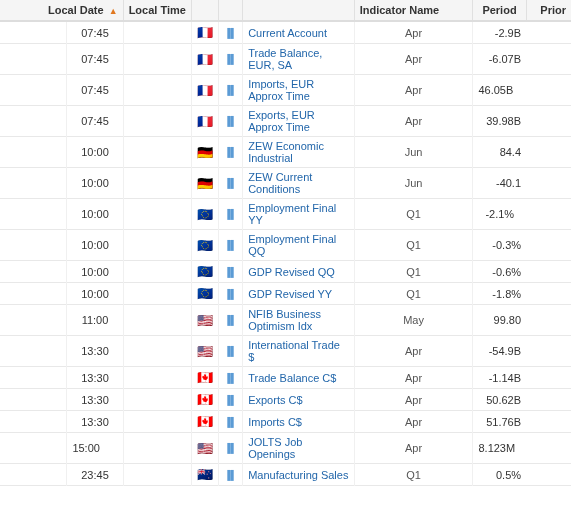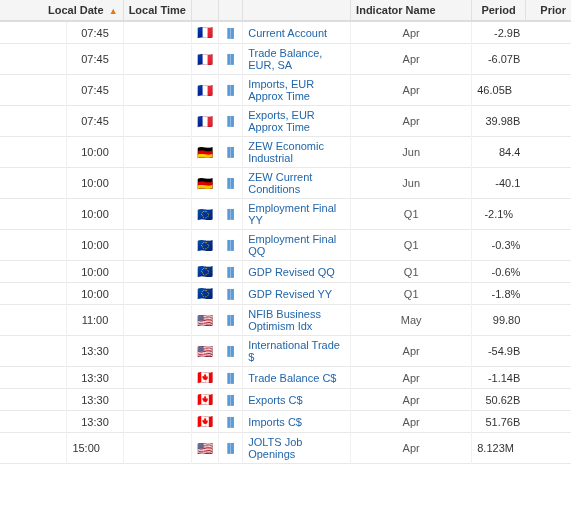--- a/index.html
+++ b/index.html
@@ -227,15 +227,25 @@
         <tr>
       <td class="col-date" style="color:#2266aa; font-weight:bold; white-space:nowrap;"></td>
       <td class="col-time" style="text-align:left;">15:00</td>
       <td class="col-approx" style="text-align:center; color:#888; font-size:12px;"></td>
       <td class="col-flag" style="text-align:center; font-size:13px;">🇺🇸</td>
       <td class="col-bars" style="text-align:center; color:#5b9bd5; font-size:9px;">▐▌</td>
       <td class="col-name" style="color:#2266aa; cursor:pointer;">JOLTS Job Openings</td>
       <td class="col-period" style="text-align:center; color:#555;">Apr</td>
       <td class="col-prior" style="text-align:left; color:#333;">8.123M</td>
     </tr>
+        <tr>
+      <td class="col-date" style="color:#2266aa; font-weight:bold; white-space:nowrap;"></td>
+      <td class="col-time" style="text-align:center;">23:45</td>
+      <td class="col-approx" style="text-align:center; color:#888; font-size:12px;"></td>
+      <td class="col-flag" style="text-align:center; font-size:13px;">🇳🇿</td>
+      <td class="col-bars" style="text-align:center; color:#5b9bd5; font-size:9px;">▐▌</td>
+      <td class="col-name" style="color:#2266aa; cursor:pointer;">Manufacturing Sales</td>
+      <td class="col-period" style="text-align:center; color:#555;">Q1</td>
+      <td class="col-prior" style="text-align:right; color:#333;">0.5%</td>
+    </tr>
       </tbody>
   </table>
 </div>
 
 </body></html>

